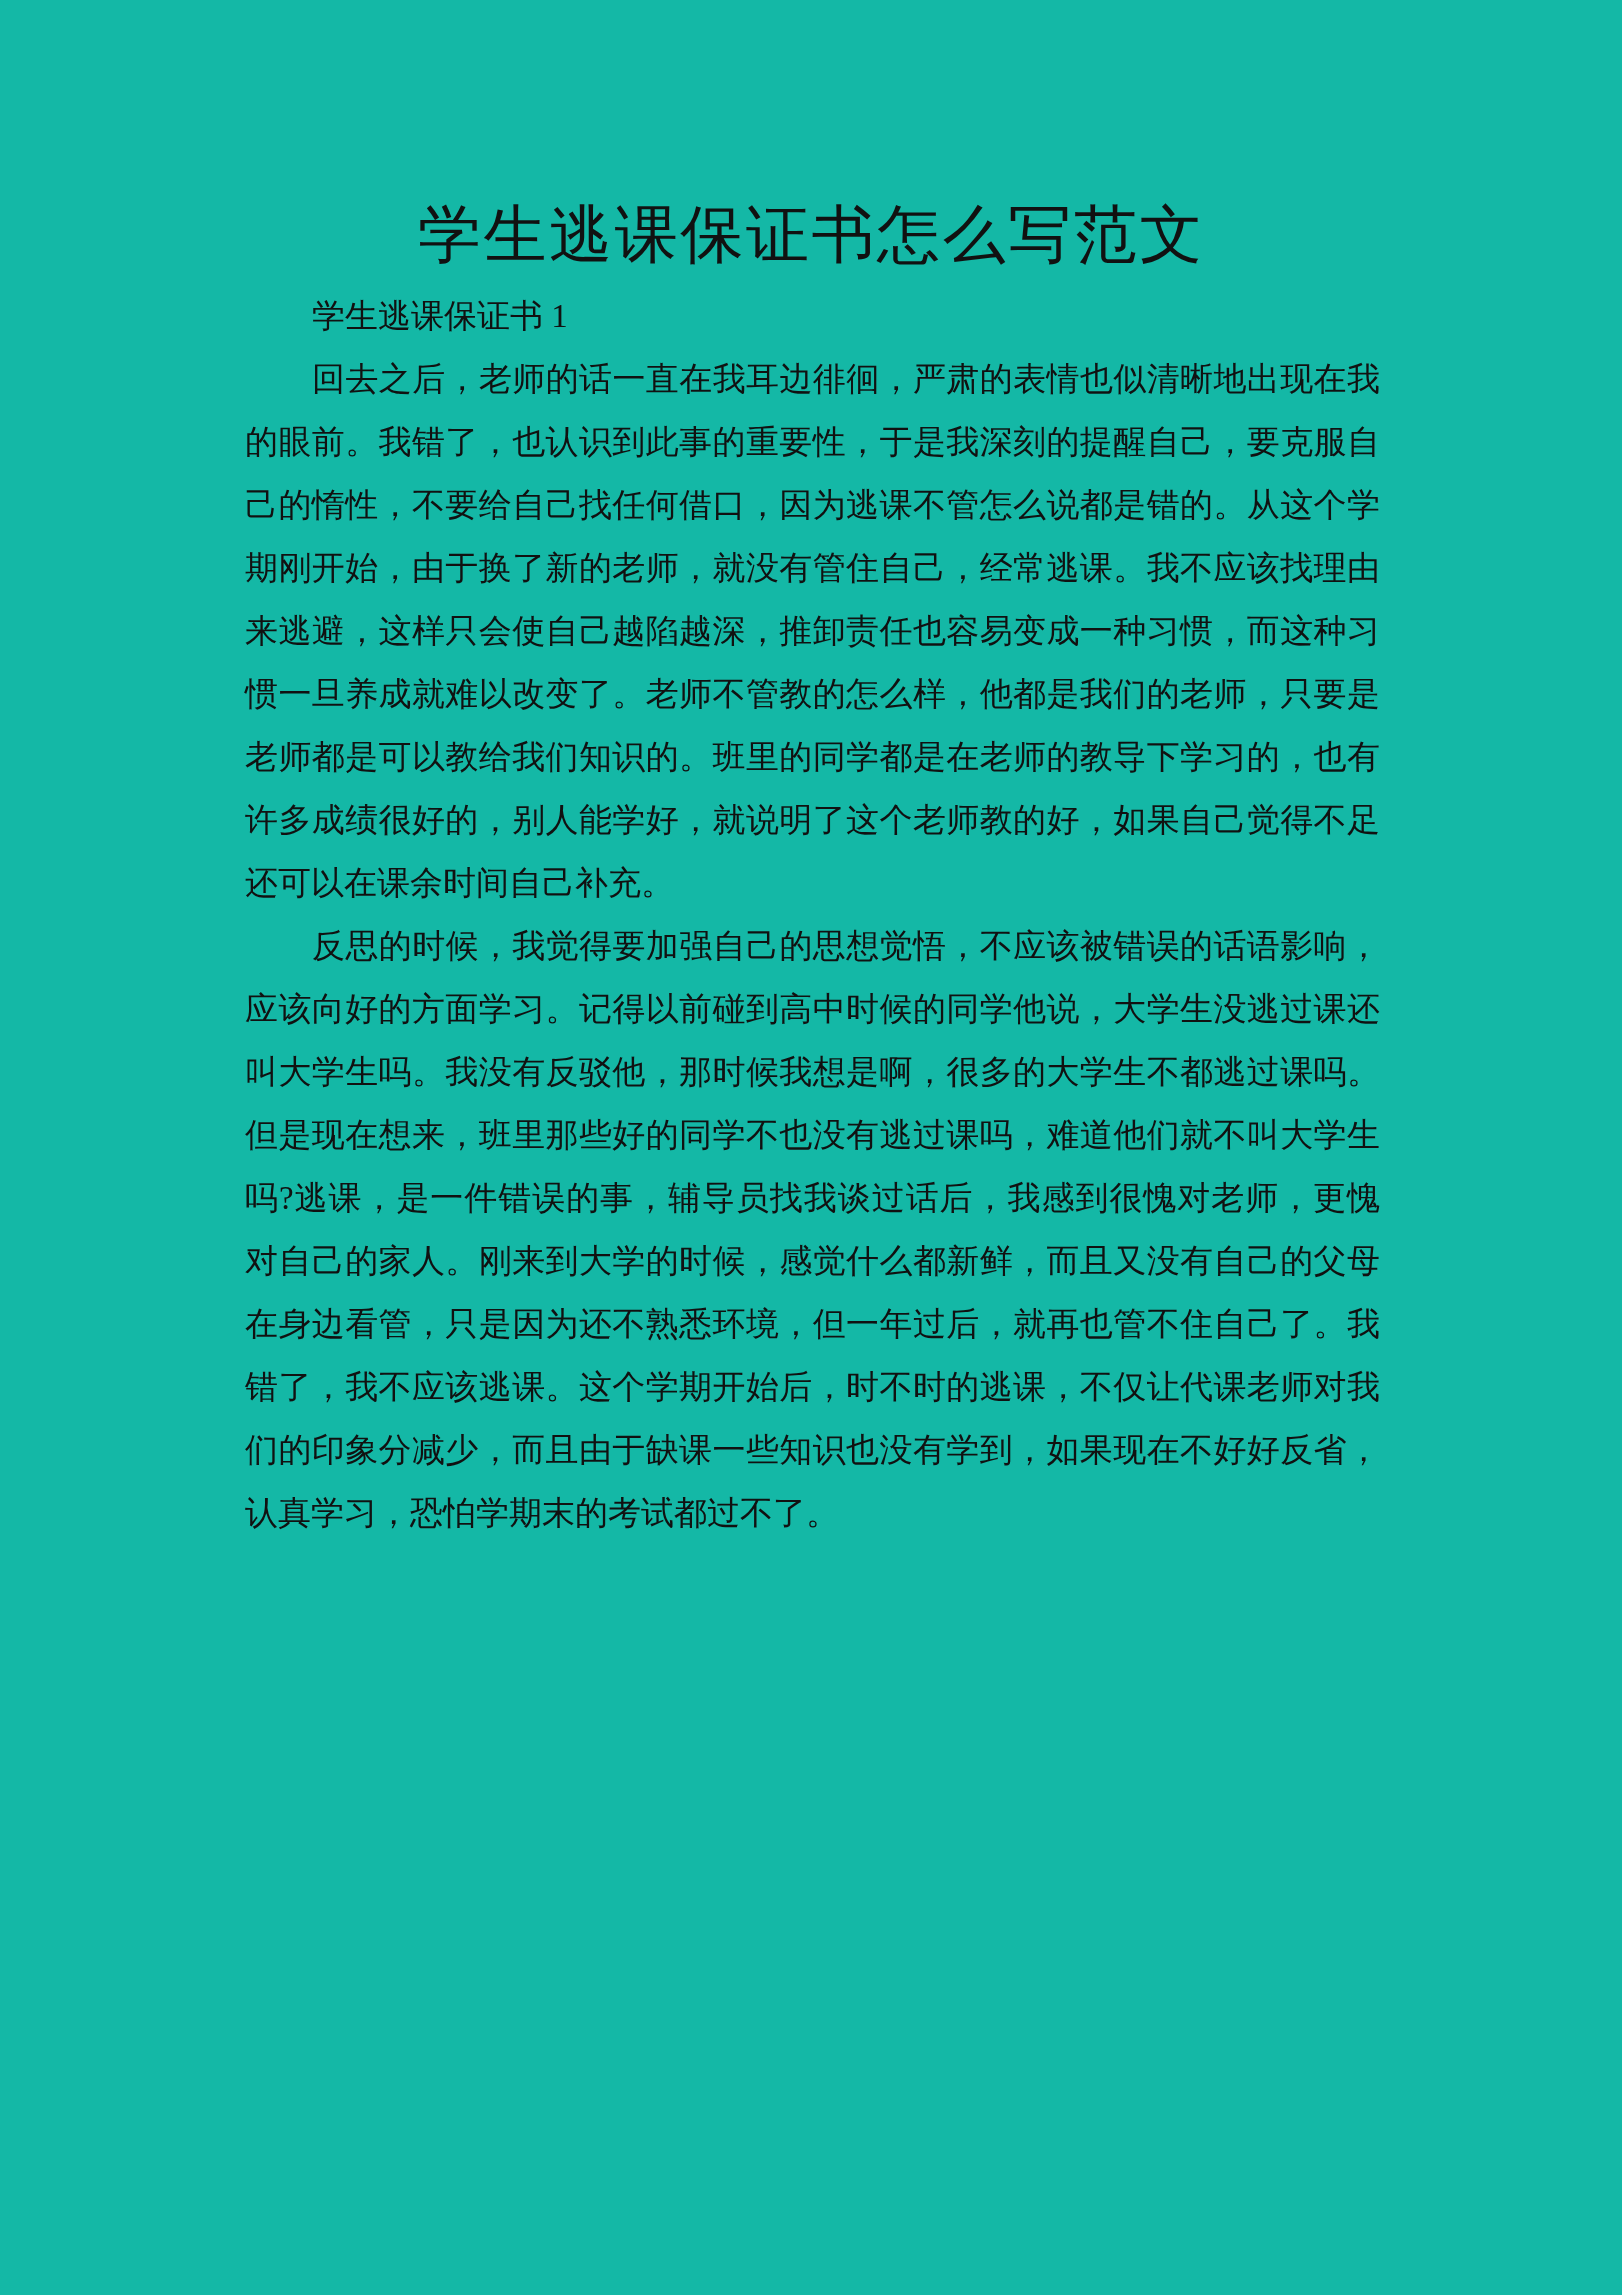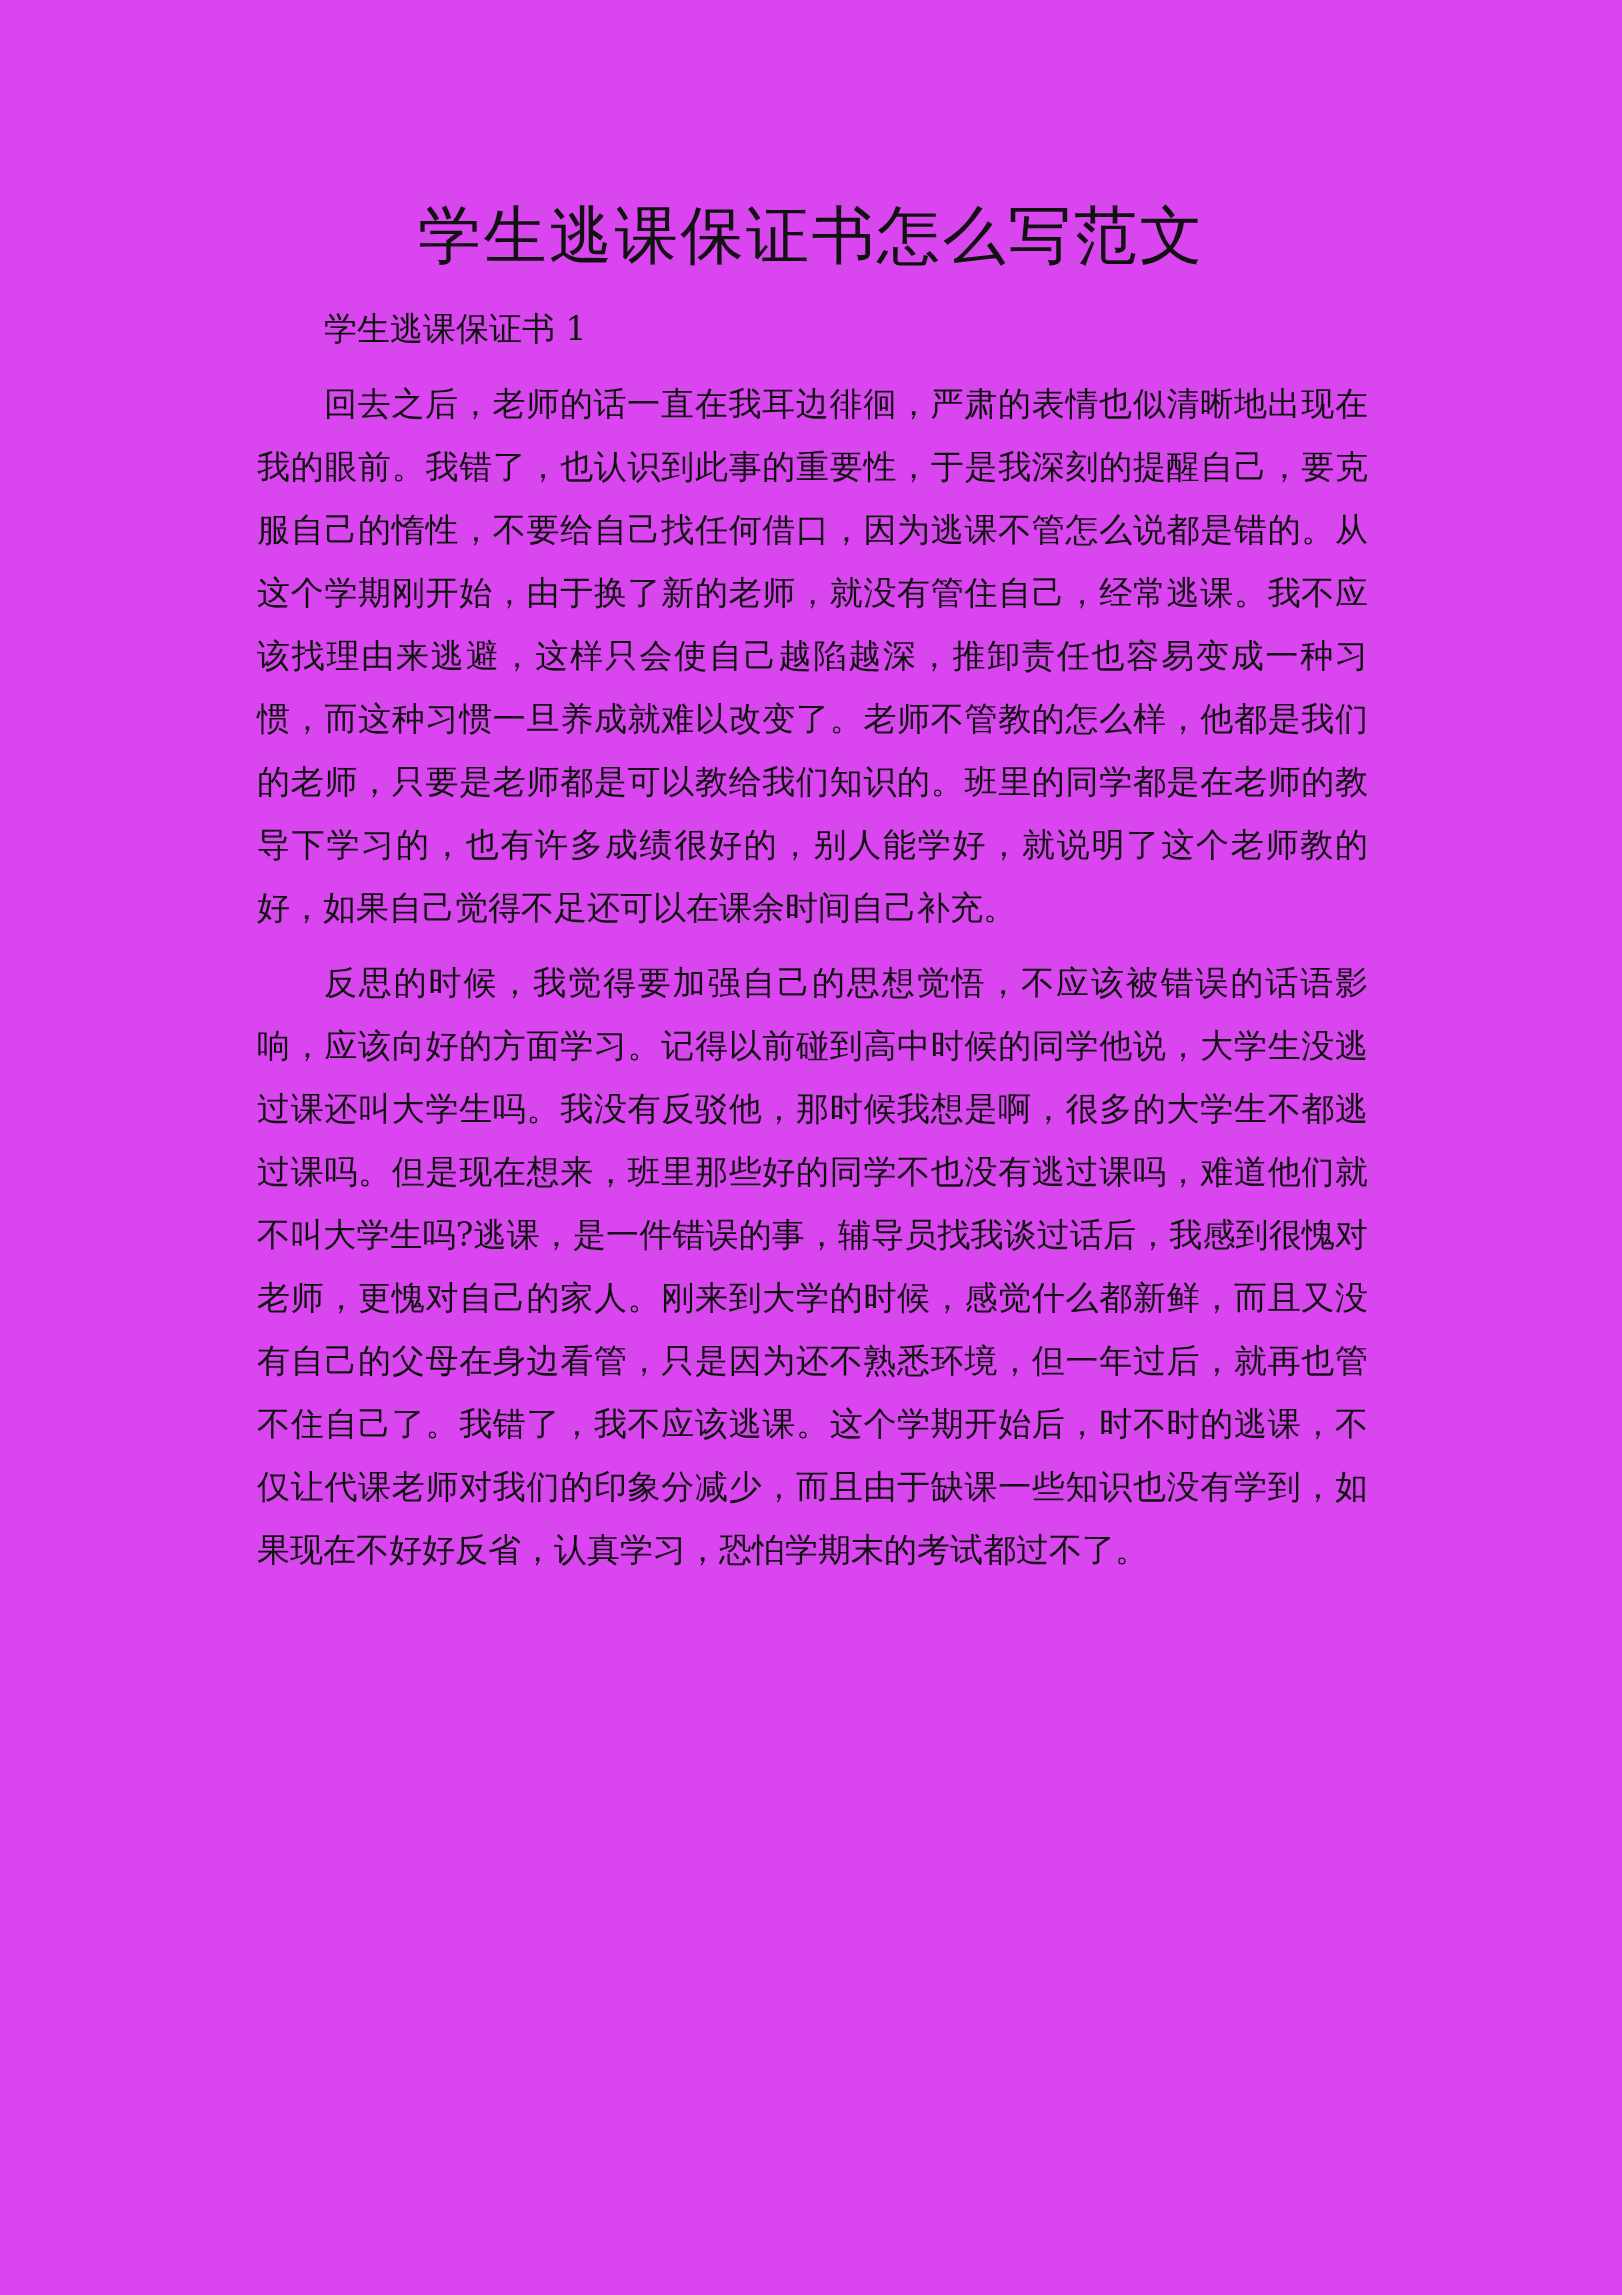--- a/index.html
+++ b/index.html
@@ -14,21 +14,22 @@
       overflow: hidden;
       color: #111;
       font-family: "DejaVu Serif", "Liberation Serif", serif;
     }
     .page {
       position: absolute;
       left: 0;
       top: 0;
       width: 1623px;
       height: 2295px;
-      background: #d946ef;
+      background: #14b8a6;
+      font-family: Liberation Serif, serif;
     }
     .title {
       position: absolute;
       left: 0;
       top: 196px;
       width: 1623px;
       text-align: center;
       font-size: 63px;
       line-height: 79px;
       letter-spacing: 2.6px;
@@ -38,21 +39,21 @@
     .body-text {
       position: absolute;
       left: 245px;
       top: 285px;
       width: 1135px;
       font-size: 33px;
       line-height: 63px;
       text-align: justify;
     }
     .body-text p {
-      margin: 12px;
+      margin: 0;
       text-indent: 67px;
       text-align: justify;
     }
   </style>
 </head>
 <body>
 
 <div class="page">
   <h1 class="title">学生逃课保证书怎么写范文</h1>
 

